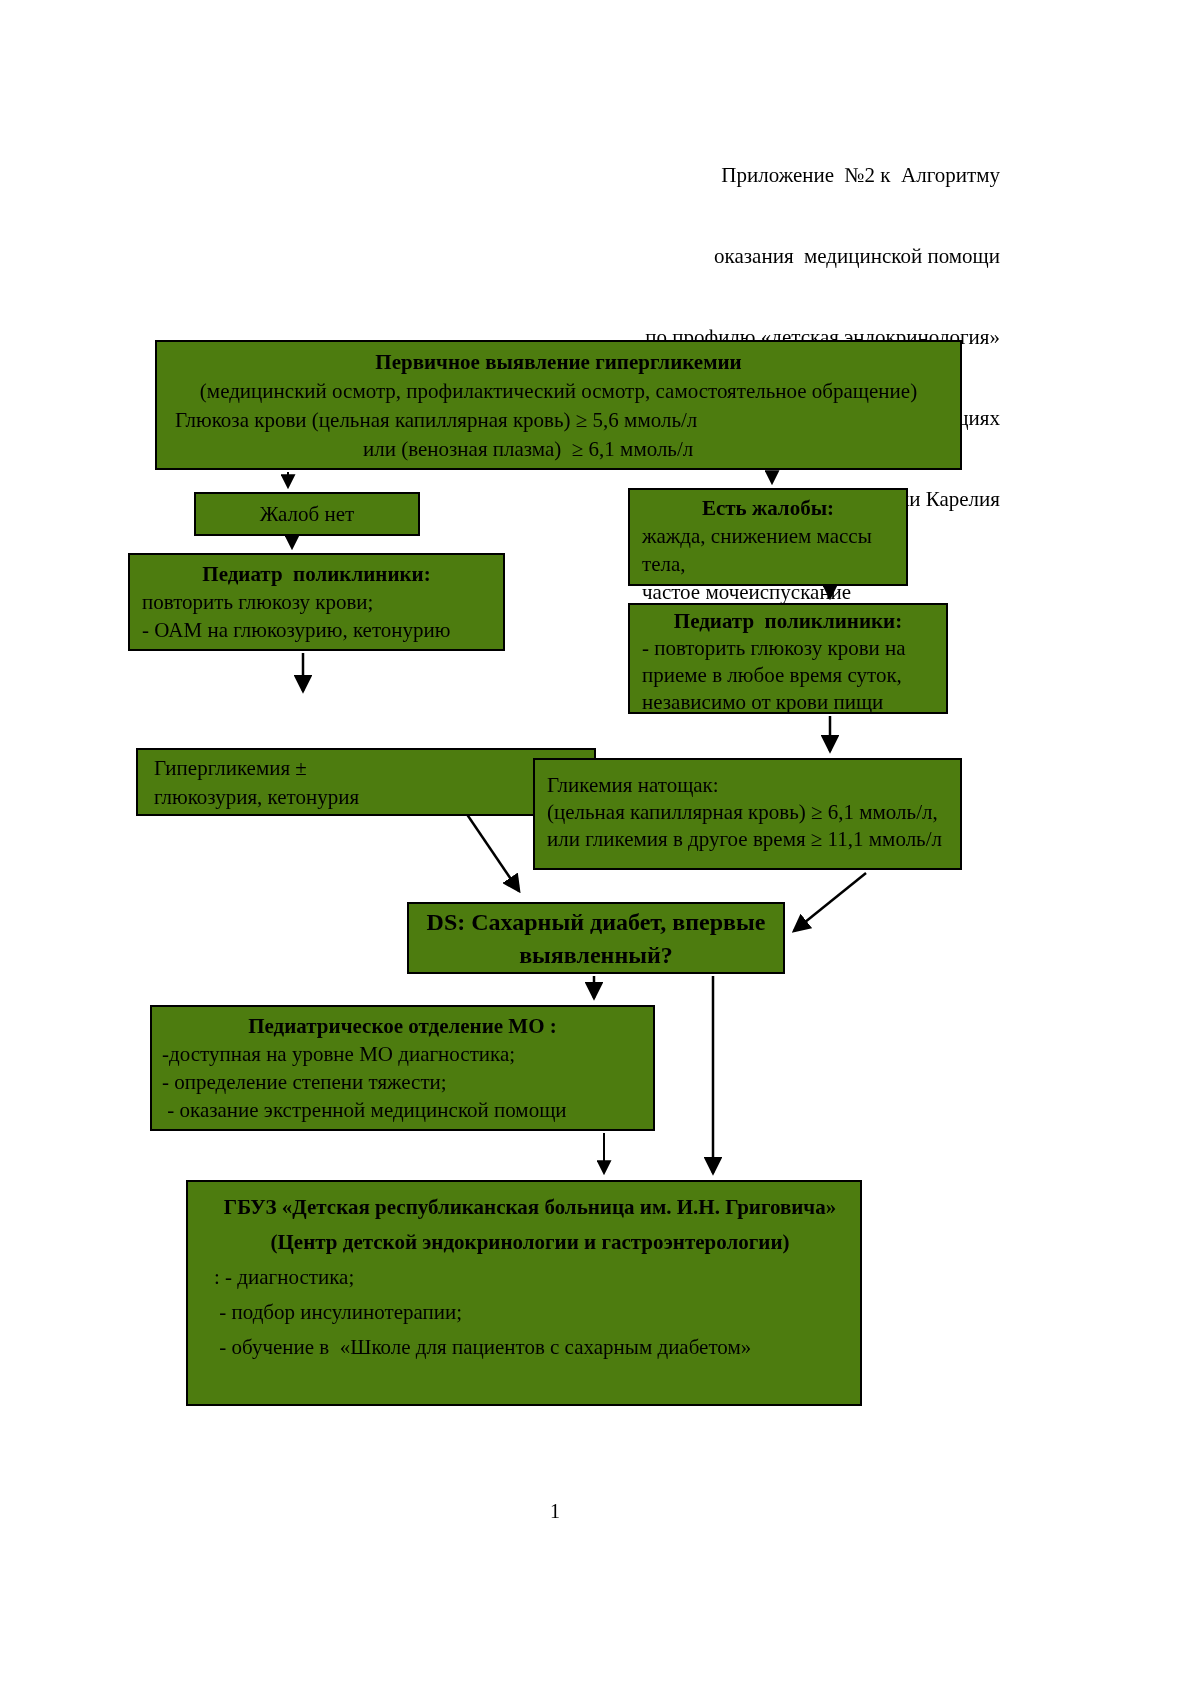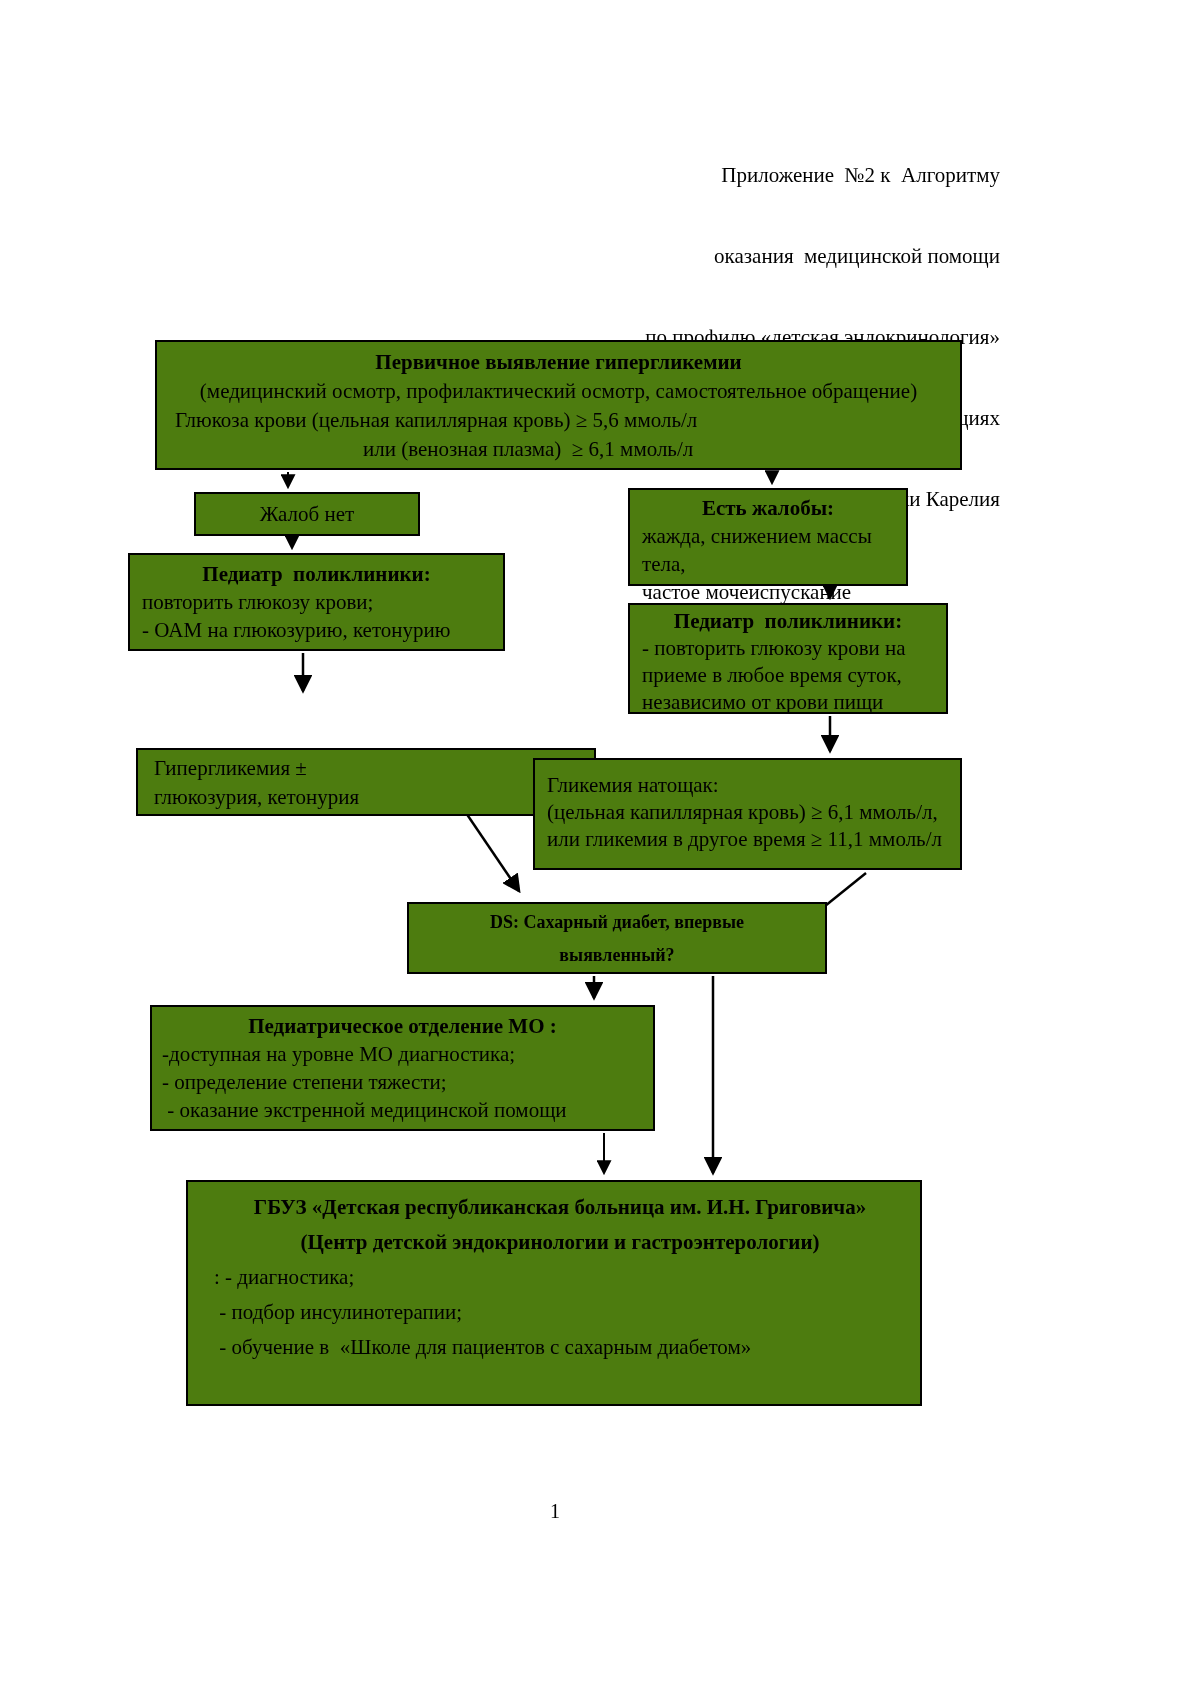--- a/index.html
+++ b/index.html
@@ -52,25 +52,25 @@
 
   .box-b { left: 194px; top: 492px; width: 226px; height: 44px; display: flex; align-items: center; justify-content: center; }
 
   .box-c { left: 128px; top: 553px; width: 377px; height: 98px; padding: 5px 12px; }
   .box-d { left: 136px; top: 700px; width: 460px; height: 68px; padding: 4px 16px; line-height: 29px; margin-top: 48px; }
 
   .box-e { left: 628px; top: 488px; width: 280px; height: 98px; padding: 4px 12px; }
   .box-f { left: 628px; top: 603px; width: 320px; height: 111px; padding: 3px 12px; line-height: 27px; }
   .box-g { left: 533px; top: 758px; width: 429px; height: 112px; padding: 12px 12px; line-height: 27px; }
 
-  .box-h { left: 407px; top: 902px; width: 420px; height: 72px; padding: 2px 8px; font-size: 18px; line-height: 33px; }
+  .box-h { left: 407px; top: 902px; width: 378px; height: 72px; padding: 2px 8px; font-size: 24px; line-height: 33px; }
 
   .box-i { left: 142px; top: 1005px; width: 505px; height: 126px; padding: 5px 10px; margin-left: 8px; }
 
-  .box-j { left: 186px; top: 1180px; width: 736px; height: 226px; padding: 8px 14px; line-height: 35px; }
+  .box-j { left: 186px; top: 1180px; width: 676px; height: 226px; padding: 8px 14px; line-height: 35px; }
   .box-j .ln { padding-left: 12px; }
 
   .page-number {
     position: absolute;
     left: 100px; top: 1500px; width: 910px;
     text-align: center;
     font-size: 20px;
   }
 </style>
 </head>

